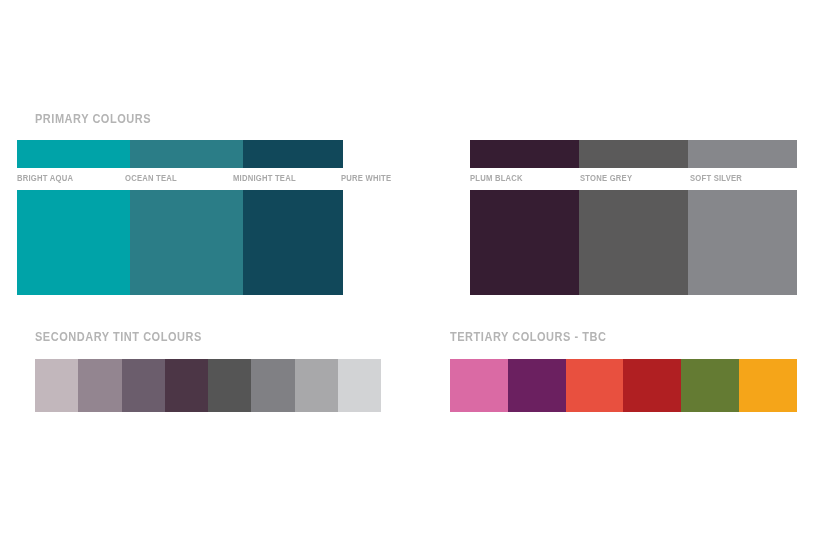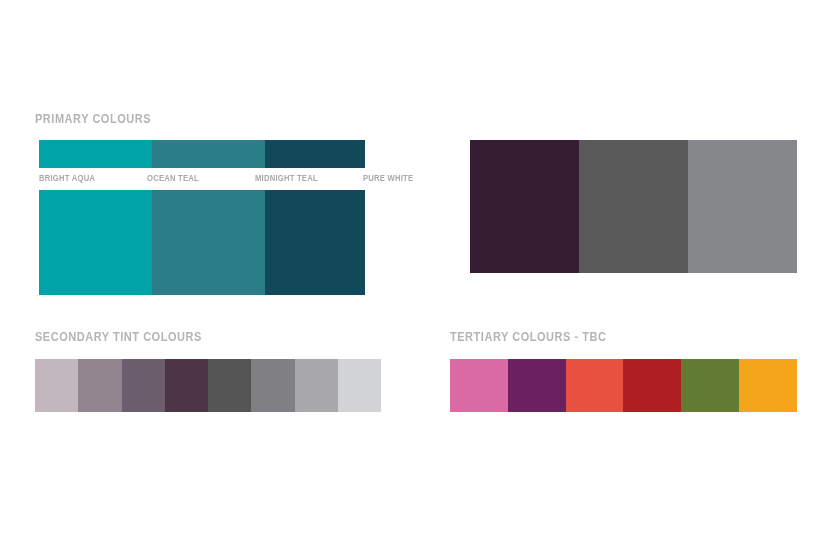--- a/index.html
+++ b/index.html
@@ -39,21 +39,21 @@
   }
 
   #heading-primary-left  { left: 35px;  top: 112px; }
   #heading-secondary     { left: 35px;  top: 330px; }
   #heading-tertiary      { left: 450px; top: 330px; }
 
   
   .primary-group {
     position: absolute;
   }
-  #primary-left  { left: 39px;  top: 140px; width: 326px; }
+  #primary-left  { left: 17px;  top: 140px; width: 326px; }
   #primary-right { left: 470px; top: 140px; width: 327px; }
 
   .strip-row {
     display: flex;
     width: 100%;
     height: 28px;
   }
   .strip-cell {
     height: 28px;
   }
@@ -137,20 +137,25 @@
         <div class="block-cell" style="width: 30.6%; background: rgb(17, 72, 90);"></div>
       </div>
   </div>
 
   <div class="primary-group" id="primary-right">
     <div class="strip-row">
         <div class="strip-cell" style="width: 33.4%; background: rgb(54, 29, 50);"></div>
         <div class="strip-cell" style="width: 33.3%; background: rgb(91, 90, 90);"></div>
         <div class="strip-cell" style="width: 33.3%; background: rgb(134, 135, 139);"></div>
       </div>
+    <div class="label-row">
+        <div class="swatch-label" style="left: 0px;">PLUM BLACK</div>
+        <div class="swatch-label" style="left: 110px;">STONE GREY</div>
+        <div class="swatch-label" style="left: 220px;">SOFT SILVER</div>
+      </div>
     <div class="block-row">
         <div class="block-cell" style="width: 33.4%; background: rgb(54, 29, 50);"></div>
         <div class="block-cell" style="width: 33.3%; background: rgb(91, 90, 90);"></div>
         <div class="block-cell" style="width: 33.3%; background: rgb(134, 135, 139);"></div>
       </div>
   </div>
 
   <div class="section-heading" id="heading-secondary">SECONDARY TINT COLOURS</div>
   <div id="secondary-strip">
       <div class="tint-cell" style="width: 12.5%; background: rgb(194, 183, 188);"></div>

